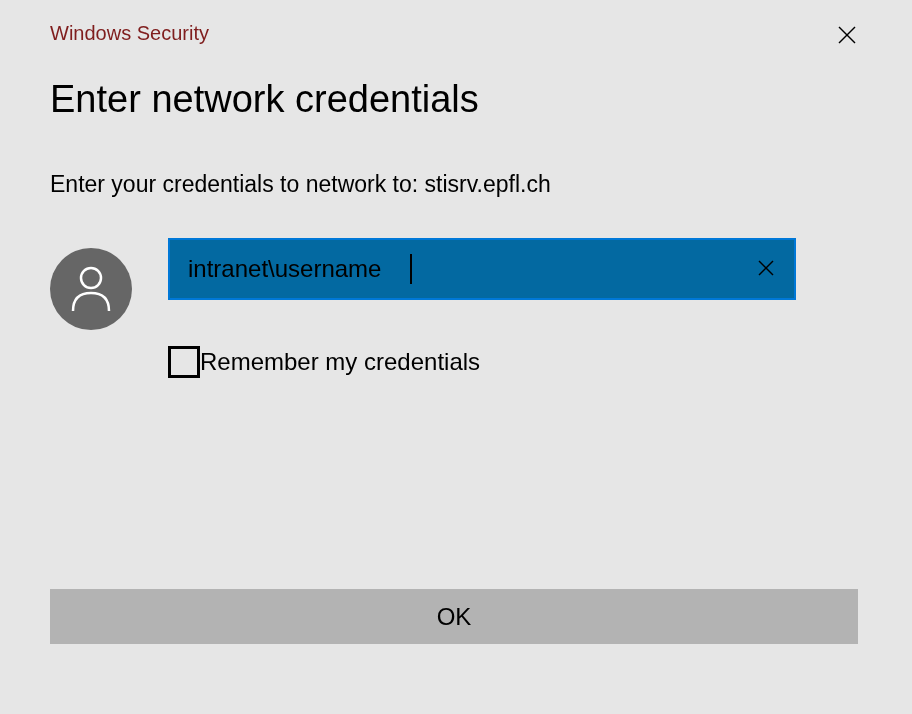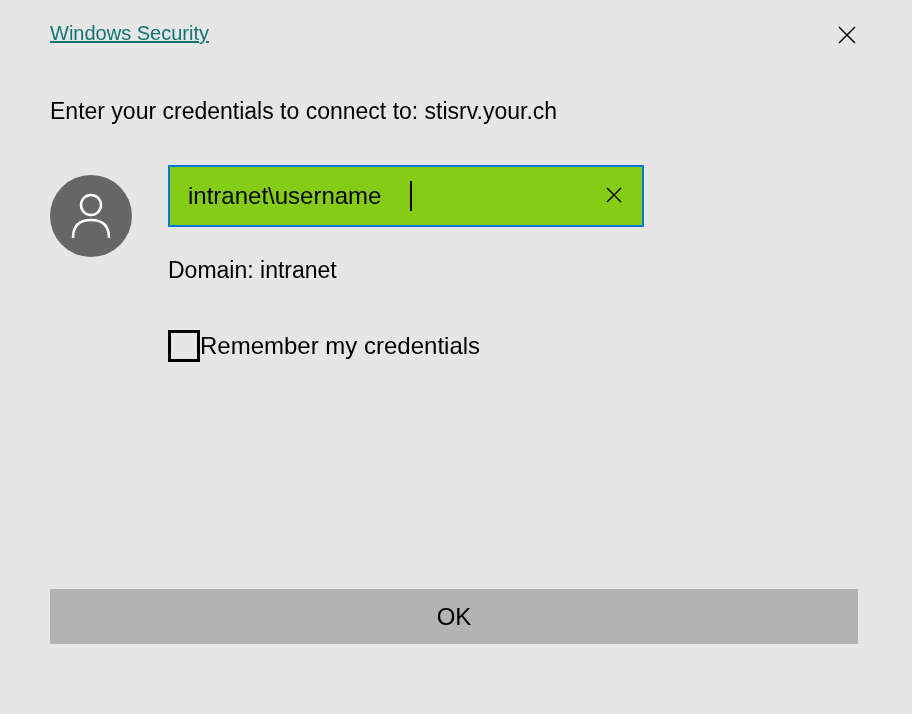--- a/index.html
+++ b/index.html
@@ -23,22 +23,21 @@
     }
     .header-row {
       display: flex;
       justify-content: space-between;
       align-items: flex-start;
       padding: 22px 28px 0 50px;
     }
     .window-title {
       font-size: 20px;
       font-weight: 400;
-      color: #0f766e;
-      text-decoration: underline;
+      color: #7f1d1d;
     }
     .close-btn {
       font-size: 26px;
       color: #000;
       cursor: pointer;
       padding: 0 6px;
       line-height: 1;
     }
     .main-title {
       font-size: 38px;
@@ -70,24 +69,24 @@
       justify-content: center;
       flex-shrink: 0;
       margin-top: 10px;
     }
     .form-col {
       margin-left: 36px;
       flex: 1;
     }
     .input-wrap {
       position: relative;
-      width: 476px;
+      width: 628px;
       height: 62px;
       border: 2px solid #0078d7;
-      background: #84cc16;
+      background: #0369a1;
       display: flex;
       align-items: flex-start;
       margin-bottom: 30px;
     }
     .text-input {
       border: none;
       outline: none;
       font-size: 24px;
       padding: 0 50px 0 18px;
       width: 100%;
@@ -163,22 +162,23 @@
   <div class="header-row">
     <div class="window-title">Windows Security</div>
     <div class="close-btn">
       <svg width="18" height="18" viewBox="0 0 18 18">
         <line x1="1" y1="1" x2="17" y2="17" stroke="#000" stroke-width="1.4"></line>
         <line x1="17" y1="1" x2="1" y2="17" stroke="#000" stroke-width="1.4"></line>
       </svg>
     </div>
   </div>
 
-
-  <div class="subtitle">Enter your credentials to connect to: stisrv.your.ch</div>
+  <div class="main-title">Enter network credentials</div>
+
+  <div class="subtitle">Enter your credentials to network to: stisrv.epfl.ch</div>
 
   <div class="cred-row">
     <div class="avatar">
       <svg width="44" height="48" viewBox="0 0 44 48">
         <circle cx="22" cy="13" r="10" stroke="#fff" stroke-width="2.5" fill="none"></circle>
         <path d="M 4 46 Q 4 28 22 28 Q 40 28 40 46" stroke="#fff" stroke-width="2.5" fill="none"></path>
       </svg>
     </div>
 
     <div class="form-col">
@@ -187,21 +187,20 @@
         <span class="caret" style="left: 240px;"></span>
         <span class="clear-x">
           <svg width="16" height="16" viewBox="0 0 16 16">
             <line x1="1" y1="1" x2="15" y2="15" stroke="#000" stroke-width="1.4"></line>
             <line x1="15" y1="1" x2="1" y2="15" stroke="#000" stroke-width="1.4"></line>
           </svg>
         </span>
       </div>
 
 
-      <div class="domain-label">Domain: intranet</div>
 
       <div class="checkbox-row">
         <div class="checkbox"></div>
         <div class="checkbox-label">Remember my credentials</div>
       </div>
     </div>
   </div>
 
   <div class="button-row">
     <button class="dlg-button">OK</button>

